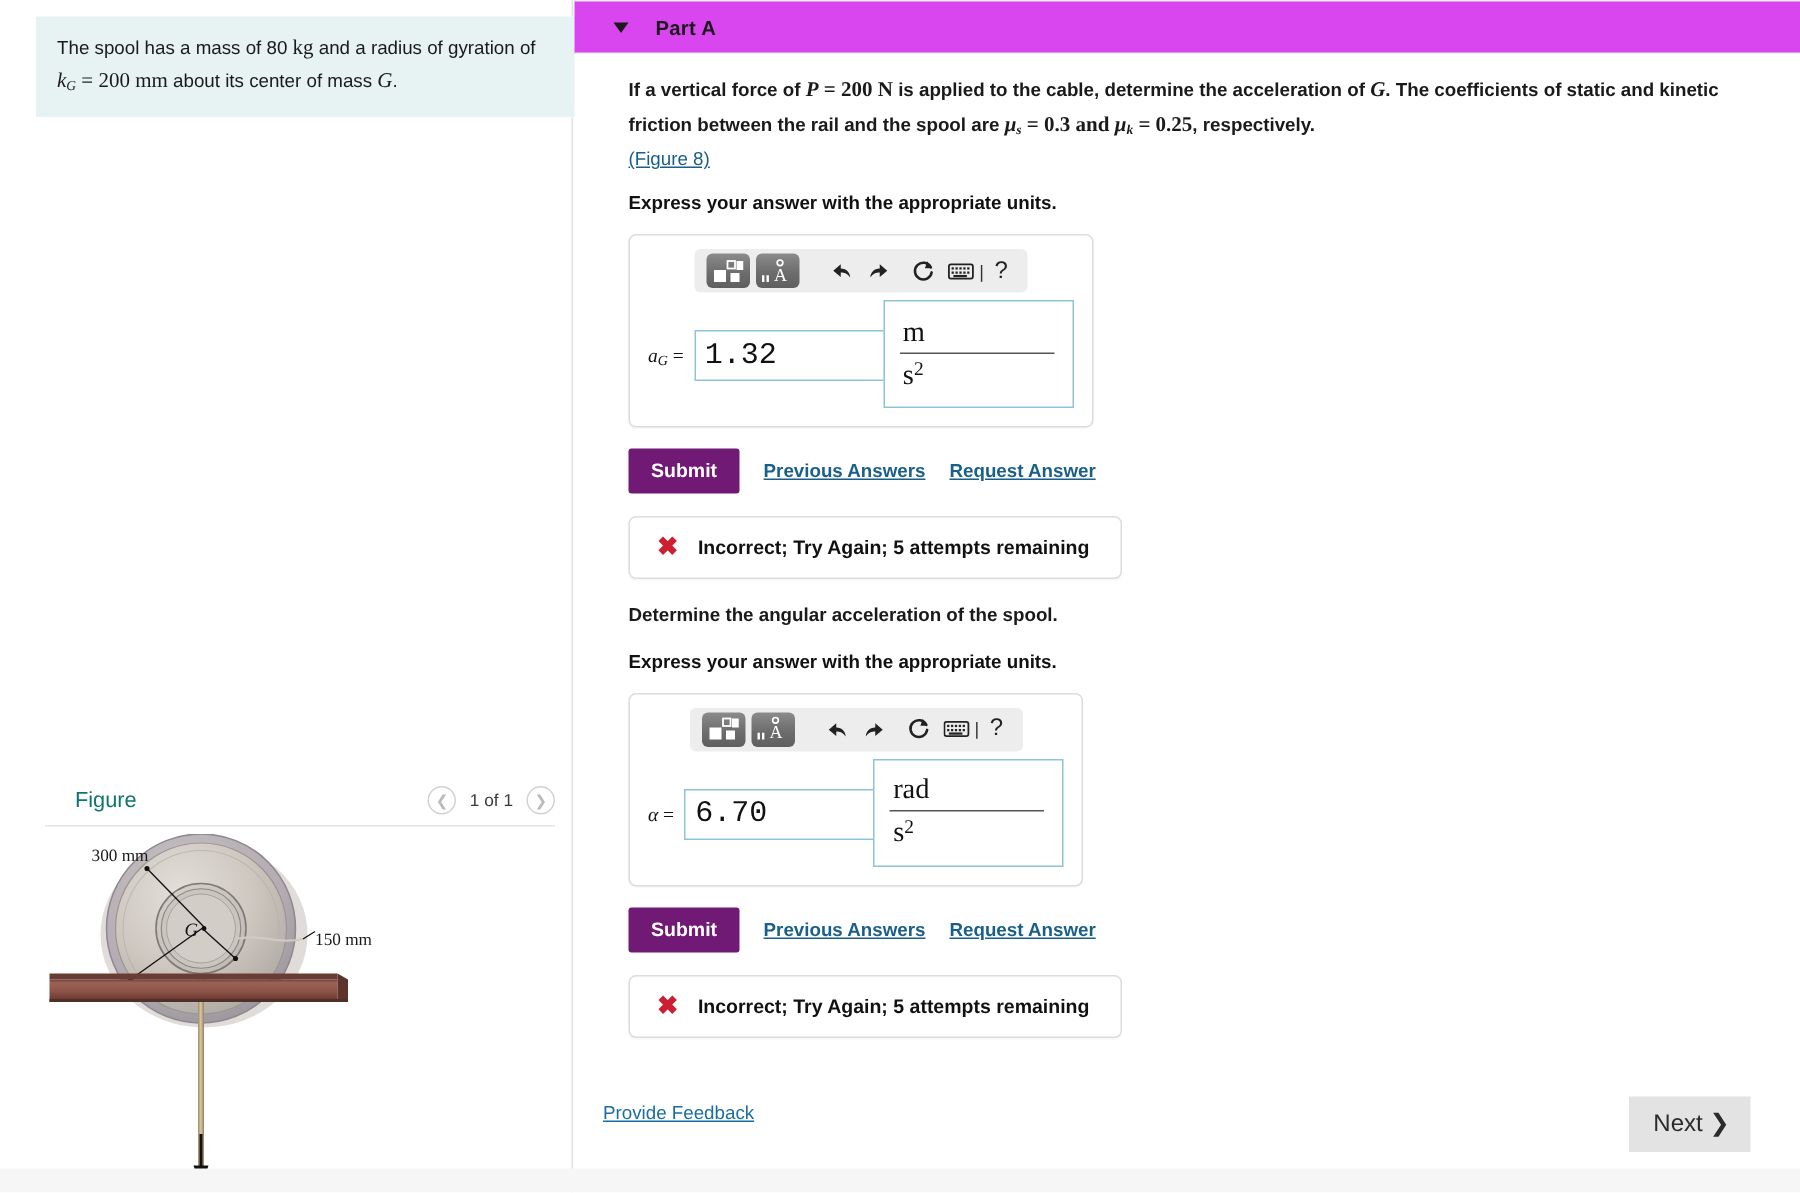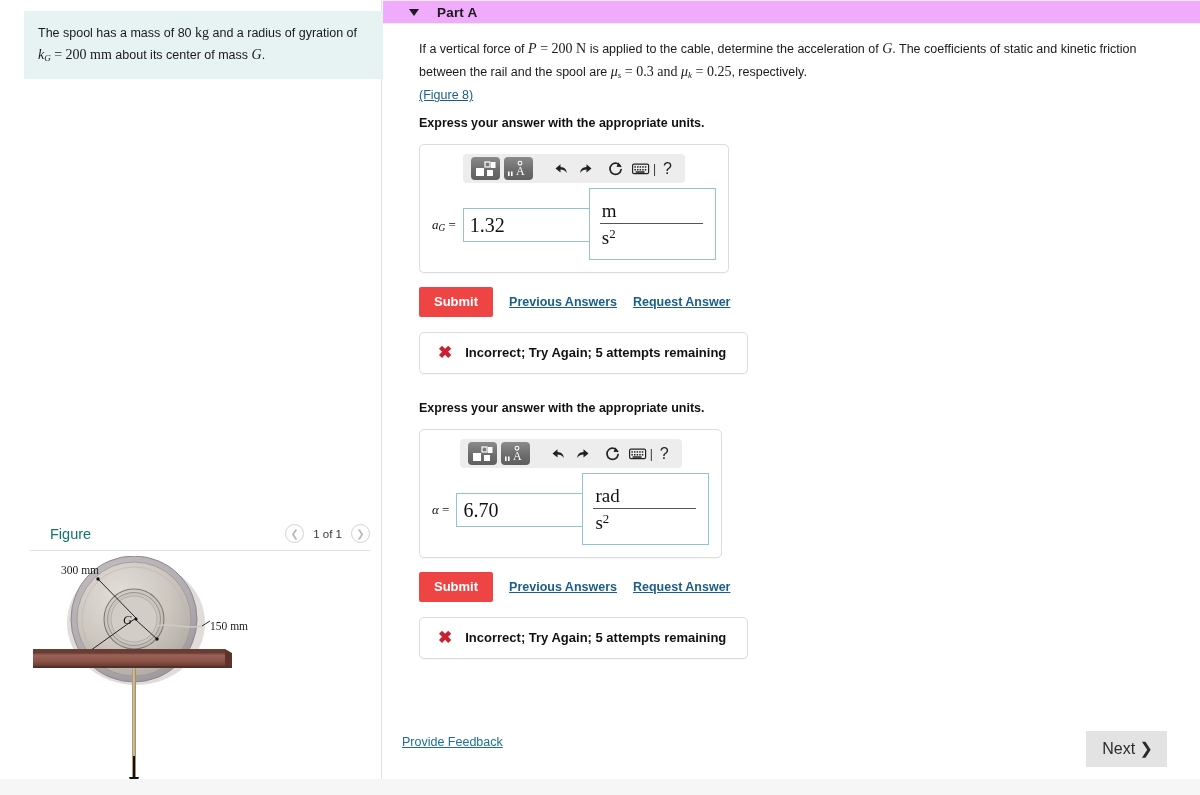--- a/index.html
+++ b/index.html
@@ -42,31 +42,31 @@
   .fig-count { font-size: 11.5px; color: #3a3a3a; }
   .figure-rule {
     position: absolute; left: 30px; top: 550px; width: 340px; height: 1px; background: #e3e3e3;
   }
   .figure-canvas { position: absolute; left: 24px; top: 556px; width: 352px; height: 239px; }
 
   
   .right-panel { position: absolute; left: 383px; top: 0; width: 817px; height: 795px; background: #fff; }
 
   .part-header {
-    background: #f0abfc; border-top: 1px solid #ececec; border-bottom: 1px solid #ececec;
-    height: 24px; display: flex; align-items: center; padding-left: 26px;
+    background: #d946ef; border-top: 1px solid #ececec; border-bottom: 1px solid #ececec;
+    height: 36px; display: flex; align-items: center; padding-left: 26px;
   }
   .caret {
     width: 0; height: 0; border-left: 5.5px solid transparent; border-right: 5.5px solid transparent;
     border-top: 7px solid #1a1a1a; margin-right: 18px;
   }
   .part-label { font-size: 13.5px; font-weight: bold; color: #1a1a1a; letter-spacing: .2px; }
 
   .part-body { padding: 14px 18px 0 36px; }
-  .qtext { font-size: 12.5px; color: #1a1a1a; line-height: 1.62; margin: 0 0 2px 0; }
+  .qtext { font-size: 12.5px; color: #1a1a1a; line-height: 1.62; margin: 0 0 2px 0; font-weight: bold; }
   .figlink { color: #1a5f8a; text-decoration: underline; font-size: 12.5px; }
   .express { font-size: 12.5px; font-weight: bold; color: #111; margin: 13px 0 0 0; }
 
   
   .answer-wrap { margin-top: 14px; }
   .answer-box {
     border: 1px solid #dcdcdc; border-radius: 5px; background: #fff;
     display: inline-block; padding: 9px 12px 11px 12px;
     box-shadow: 0 1px 1px rgba(0,0,0,0.03);
   }
@@ -90,37 +90,37 @@
   .tb-q { font-size: 16px; color: #222; padding: 0 5px; cursor: pointer; }
   .kbd-caret { font-size: 12px; color: #333; margin-left: 2px; }
 
   .eq-row { display: flex; align-items: center; margin-top: 6px; }
   .eq-label {
     font-family: "Liberation Serif", serif; font-style: italic; font-size: 13px;
     color: #111; margin-right: 7px; white-space: nowrap;
   }
   .ans-input {
     border: 1px solid #8fc3d8; background: #fff; height: 34px; width: 127px;
-    font-family: Liberation Serif, serif; font-size: 20px; color: #111;
+    font-family: Liberation Mono, monospace; font-size: 20px; color: #111;
     padding: 0 6px; display: flex; align-items: center; outline: none;
   }
   .unit-box {
     border: 1px solid #8fc3d8; background: #fff; min-width: 127px; height: 72px;
     display: flex; flex-direction: column; align-items: flex-start;
     justify-content: center; padding: 3px 12px 3px 10px;
     font-family: "Liberation Serif", serif; font-size: 19px; color: #111;
     margin-left: -1px; position: relative; top: -1px;
   }
   .unit-num { line-height: 1.05; padding: 0 6px 1px 2px; }
   .unit-bar { height: 1px; background: #555; width: 100%; min-width: 44px; margin: 2px 0; }
   .unit-den { line-height: 1.05; padding: 1px 6px 0 2px; }
 
   .submit-row { display: flex; align-items: center; gap: 16px; margin-top: 14px; }
   .submit-btn {
-    background: #ef4444; color: #fff; border: none; font-size: 13px; font-weight: bold;
+    background: #701a75; color: #fff; border: none; font-size: 13px; font-weight: bold;
     padding: 7px 15px 8px 15px; border-radius: 2px; cursor: pointer;
     font-family: "Liberation Sans", sans-serif;
   }
   .link-ans { color: #1a5f8a; font-size: 12.5px; font-weight: bold; text-decoration: underline; cursor: pointer; }
 
   .feedback-box {
     margin-top: 15px; border: 1px solid #dcdcdc; border-radius: 5px; background: #fff;
     display: inline-flex; align-items: center; gap: 13px; padding: 11px 21px 12px 18px;
     box-shadow: 0 1px 1px rgba(0,0,0,0.03);
   }
@@ -327,20 +327,21 @@
 
         <div class="feedback-box">
           <span class="x-mark">✖</span>
           <span class="fb-text">Incorrect; Try Again; 5 attempts remaining</span>
         </div>
       </div>
     </div>
 
 
     <div class="part-body">
+      <p class="qtext">Determine the angular acceleration of the spool.</p>
       <p class="express">Express your answer with the appropriate units.</p>
 
       <div class="answer-wrap">
         <div class="answer-box">
 
           <div class="mathbar">
             <div class="tb-btn">
               <svg class="tb-icon" width="21" height="16" viewBox="0 0 21 16">
                 <rect x="1" y="7" width="8" height="8" fill="#fff"></rect>
                 <rect x="10" y="1" width="5" height="5" fill="none" stroke="#fff" stroke-width="1.2"></rect>

